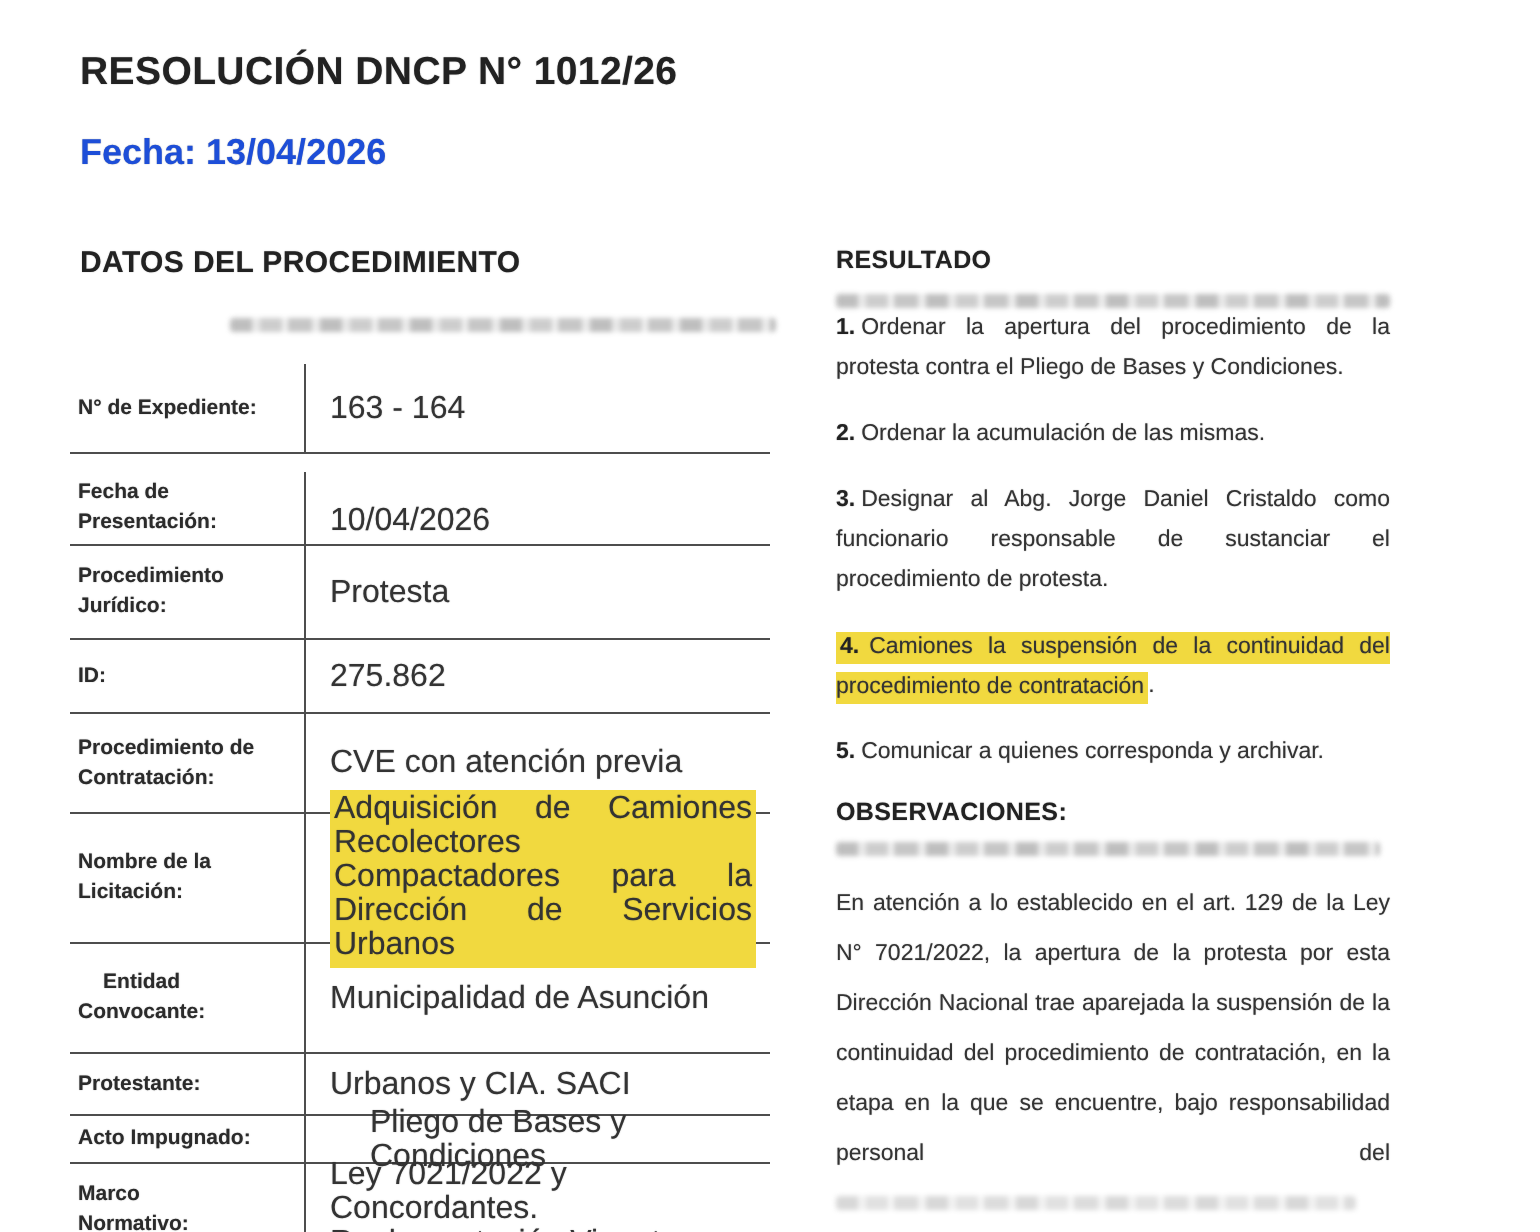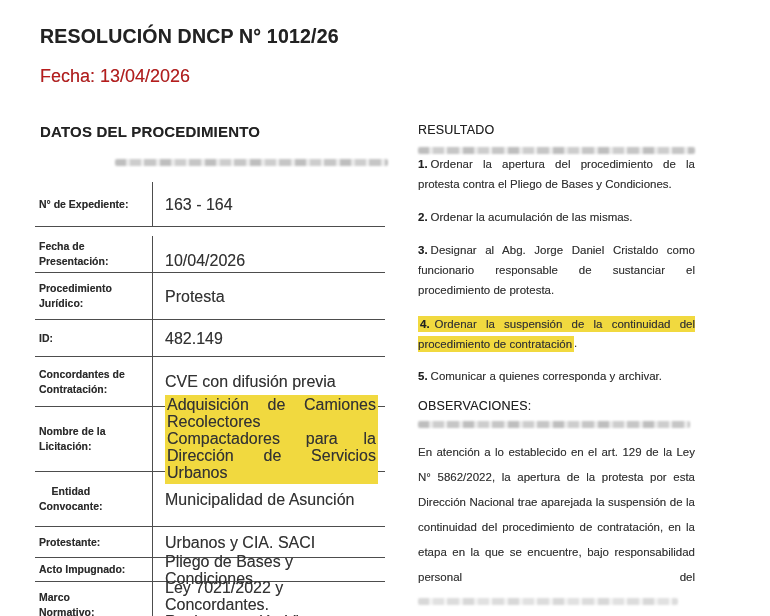--- a/index.html
+++ b/index.html
@@ -5,24 +5,24 @@
   * { margin:0; padding:0; box-sizing:border-box; }
   html,body { background:#ffffff; }
   .page {
     position:relative; width:770px; height:616px; overflow:hidden;
     background:#ffffff; color:#2e2e2e;
     font-family:"Liberation Sans", sans-serif;
     text-shadow:0 0 0.6px rgba(46,46,46,0.45);
   }
   .abs { position:absolute; }
   .page-title { left:40px; top:25px; font-size:19.5px; font-weight:700; color:#222; letter-spacing:0.2px; }
-  .date-heading { left:40px; top:66px; font-size:18px; font-weight:400; color:#b91c1c; }
+  .date-heading { left:40px; top:66px; font-size:18px; font-weight:700; color:#1d4ed8; }
 
   .left-heading { left:40px; top:123px; font-size:15px; font-weight:700; color:#222; letter-spacing:0.2px; }
-  .col-heading { font-size:12.5px; font-weight:400; color:#222; letter-spacing:0.2px; }
+  .col-heading { font-size:12.5px; font-weight:700; color:#222; letter-spacing:0.2px; }
 
   
   .smudge {
     height:7px; border-radius:2px; filter:blur(1.3px); opacity:0.75;
     background:repeating-linear-gradient(90deg,
       #a9a9a9 0 11px, #e3e3e3 11px 15px, #bdbdbd 15px 26px,
       #ededed 26px 29px, #b3b3b3 29px 41px, #e6e6e6 41px 45px);
   }
 
   
@@ -93,30 +93,30 @@
         </div>
       <div class="cell-value">
           <span class="val-text">Protesta</span>
         </div>
     </div>
     <div class="trow" style="height:37px;">
       <div class="cell-label">
           <span class="lab-text">ID:</span>
         </div>
       <div class="cell-value">
-          <span class="val-text">482.149</span>
+          <span class="val-text">275.862</span>
         </div>
     </div>
     <div class="trow" style="height:50px;">
       <div class="cell-label">
-          <span class="lab-text">Concordantes de
+          <span class="lab-text">Procedimiento de
 Contratación:</span>
         </div>
       <div class="cell-value">
-          <span class="val-text">CVE con difusión previa</span>
+          <span class="val-text">CVE con atención previa</span>
         </div>
     </div>
     <div class="trow" style="height:65px;">
       <div class="cell-label">
           <span class="lab-text">Nombre de la
 Licitación:</span>
         </div>
       <div class="cell-value justify">
           <span class="val-text hl">Adquisición de Camiones Recolectores Compactadores para la Dirección de Servicios Urbanos</span>
         </div>
@@ -131,21 +131,21 @@
         </div>
     </div>
     <div class="trow" style="height:31px;">
       <div class="cell-label">
           <span class="lab-text">Protestante:</span>
         </div>
       <div class="cell-value">
           <span class="val-text">Urbanos y CIA. SACI</span>
         </div>
     </div>
-    <div class="trow" style="height:24px;">
+    <div class="trow" style="height:24px;gap:20px;">
       <div class="cell-label">
           <span class="lab-text">Acto Impugnado:</span>
         </div>
       <div class="cell-value">
           <span class="val-text">Pliego de Bases y Condiciones</span>
         </div>
     </div>
     <div class="trow" style="height:46px;">
       <div class="cell-label">
           <span class="lab-text">Marco
@@ -159,25 +159,25 @@
   </div>
 
   <div class="abs right-col">
     <div class="col-heading">RESULTADO</div>
     <div class="smudge" style="margin-top:10px; width:277px;"></div>
 
     <div style="margin-top:0;">
       <p class="item"><span class="num">1.</span><span>Ordenar la apertura del procedimiento de la protesta contra el Pliego de Bases y Condiciones.</span></p>
       <p class="item"><span class="num">2.</span><span>Ordenar la acumulación de las mismas.</span></p>
       <p class="item"><span class="num">3.</span><span>Designar al Abg. Jorge Daniel Cristaldo como funcionario responsable de sustanciar el procedimiento de protesta.</span></p>
-      <p class="item"><span class="num hl">4.</span><span class="hl">Ordenar la suspensión de la continuidad del procedimiento de contratación</span><span>.</span></p>
+      <p class="item"><span class="num hl">4.</span><span class="hl">Camiones la suspensión de la continuidad del procedimiento de contratación</span><span>.</span></p>
       <p class="item"><span class="num">5.</span><span>Comunicar a quienes corresponda y archivar.</span></p>
     </div>
 
     <div class="col-heading" style="margin-top:7px;">OBSERVACIONES:</div>
     <div class="smudge" style="margin-top:8px; width:272px;"></div>
 
-    <p class="obs-text" style="margin-top:12px;">En atención a lo establecido en el art. 129 de la Ley N° 5862/2022, la apertura de la protesta por esta Dirección Nacional trae aparejada la suspensión de la continuidad del procedimiento de contratación, en la etapa en la que se encuentre, bajo responsabilidad personal del</p>
+    <p class="obs-text" style="margin-top:12px;">En atención a lo establecido en el art. 129 de la Ley N° 7021/2022, la apertura de la protesta por esta Dirección Nacional trae aparejada la suspensión de la continuidad del procedimiento de contratación, en la etapa en la que se encuentre, bajo responsabilidad personal del</p>
 
     <div class="smudge" style="margin-top:8px; width:260px; opacity:0.45;"></div>
   </div>
 
 </div>
 
 </body></html>

